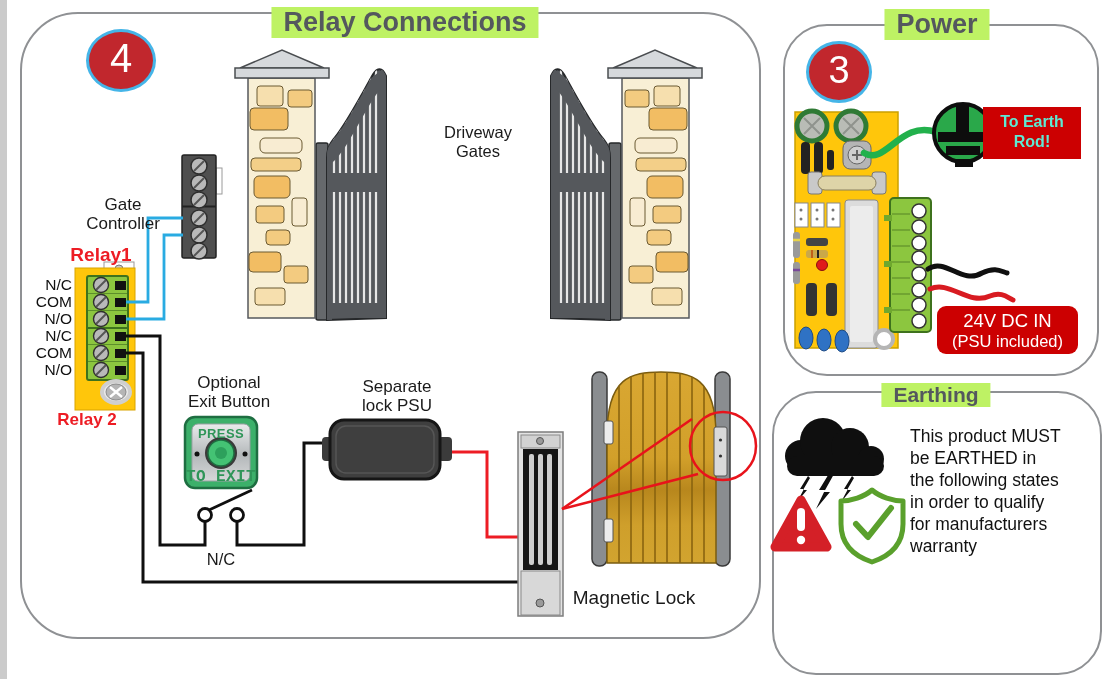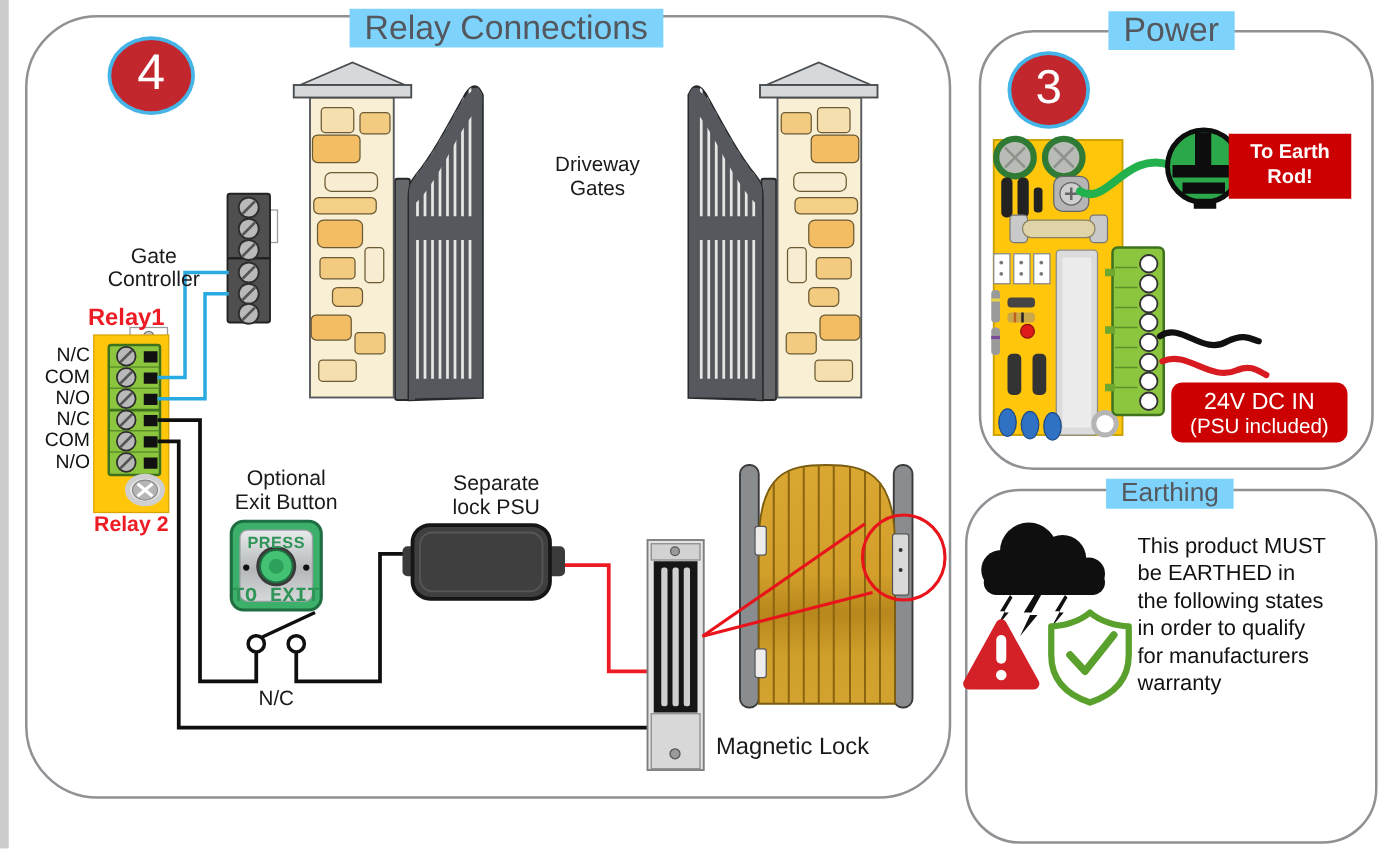--- a/index.html
+++ b/index.html
@@ -1,21 +1,21 @@
 <!DOCTYPE html>
 <html><head>
 <meta charset="utf-8">
 <style>
   html,body{margin:0;padding:0;background:#fff;}
   #page{position:relative;width:1108px;height:679px;background:#ffffff;overflow:hidden;
         font-family:"Liberation Sans",sans-serif;}
   .edge{position:absolute;left:0;top:0;width:7px;height:679px;background:#cbcbcb;}
   .panel{position:absolute;border:2.5px solid #8f9194;background:transparent;}
-  .panel-title{position:absolute;transform:translateX(-50%);background:#7dd3fc;color:#54585e;
-               font-weight:normal;padding:0 12px;white-space:nowrap;}
+  .panel-title{position:absolute;transform:translateX(-50%);background:#bef264;color:#54585e;
+               font-weight:bold;padding:0 12px;white-space:nowrap;}
   .badge{position:absolute;background:#c1272d;border:3px solid #45b5e8;border-radius:50%;
          color:#fff;text-align:center;}
   .lbl{position:absolute;color:#1a1a1a;text-align:center;transform:translateX(-50%);
        white-space:pre-line;line-height:1.14;}
   .lbl-red{color:#ed1c24;font-weight:bold;}
   .tlabel{position:absolute;left:22px;width:50px;text-align:right;color:#111;
           font-size:15.5px;line-height:17px;}
   .btn-txt{position:absolute;transform:translateX(-50%);color:#2f9558;font-weight:bold;
            letter-spacing:.4px;text-align:center;}
   .redbox{position:absolute;background:#cc0001;color:#fff;text-align:center;}
@@ -346,41 +346,41 @@
 
   <div class="badge" style="left:86px;top:29px;width:64px;height:57px;font-size:40px;line-height:53px;">4</div>
   <div class="badge" style="left:806px;top:41px;width:60px;height:56px;font-size:38px;line-height:52px;">3</div>
 
   <div class="lbl" style="left:123px;top:151px;font-size:17px;margin-top:44px;">Gate
 Controller</div>
   <div class="lbl" style="left:462px;top:123px;font-size:16.5px;margin-left:16px;">Driveway
 Gates</div>
 
   <div class="lbl lbl-red" style="left:101px;top:244px;font-size:19px;">Relay1</div>
-  <div class="lbl lbl-red" style="left:105px;top:410px;font-size:17px;">Relay 2</div>
+  <div class="lbl lbl-red" style="left:87px;top:410px;font-size:17px;">Relay 2</div>
 
   <div class="tlabel" style="top:276px;">N/C</div>
   <div class="tlabel" style="top:293px;">COM</div>
   <div class="tlabel" style="top:310px;">N/O</div>
   <div class="tlabel" style="top:327px;">N/C</div>
   <div class="tlabel" style="top:344px;">COM</div>
   <div class="tlabel" style="top:361px;">N/O</div>
 
   <div class="lbl" style="left:229px;top:373px;font-size:17px;">Optional
 Exit Button</div>
   <div class="btn-txt" style="left:221px;top:426px;font-size:13px;">PRESS</div>
   <div class="btn-txt" style="left:221px;top:468px;font-size:16px;font-family:Liberation Mono, monospace;">TO EXIT</div>
 
   <div class="lbl" style="left:221px;top:550px;font-size:16.5px;">N/C</div>
   <div class="lbl" style="left:397px;top:377px;font-size:17px;">Separate
 lock PSU</div>
   <div class="lbl" style="left:634px;top:587px;font-size:19px;">Magnetic Lock</div>
 
   <div class="redbox" style="left:983px;top:107px;width:98px;height:52px;">
-    <div style="margin-top:5px;font-size:16px;font-weight:bold;color:#ffffff;line-height:1.22;white-space:pre-line;">To Earth
+    <div style="margin-top:5px;font-size:16px;font-weight:bold;color:#5eead4;line-height:1.22;white-space:pre-line;">To Earth
 Rod!</div>
   </div>
 
   <div class="redbox" style="left:937px;top:306px;width:141px;height:48px;border-radius:9px;">
     <div style="margin-top:4px;font-size:18.5px;font-weight:normal;">24V DC IN</div>
     <div style="font-size:16.5px;">(PSU included)</div>
   </div>
 
   <div style="position:absolute;left:910px;top:425px;width:188px;font-size:17.5px;line-height:1.26;color:#111;white-space:pre-line;">This product MUST
 be EARTHED in

